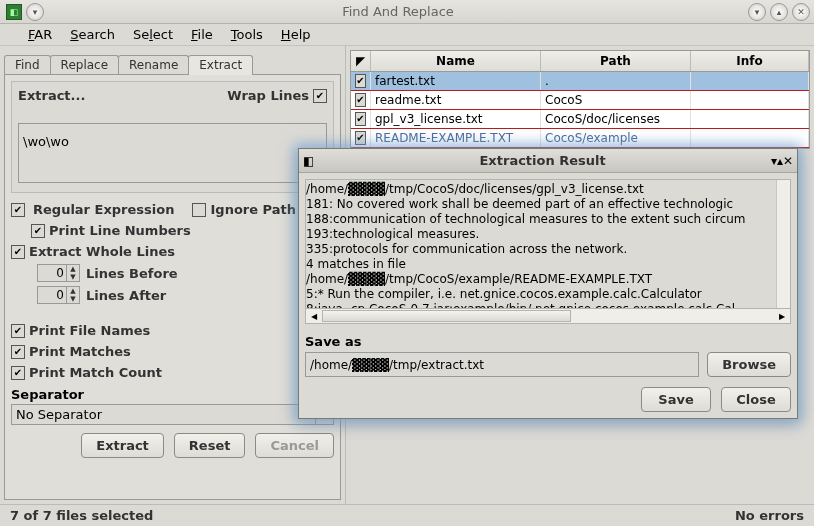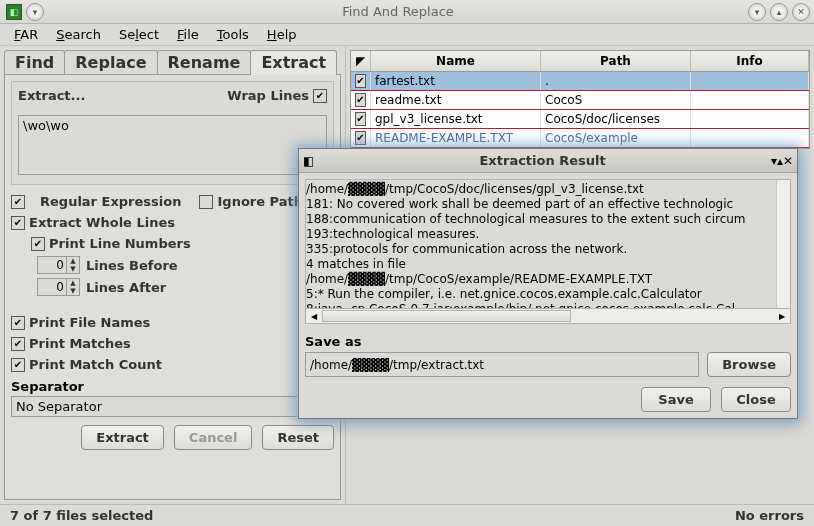--- a/index.html
+++ b/index.html
@@ -32,21 +32,21 @@
   }
   .titlebar .win-btn {
     width:18px;height:18px;border:1px solid #999;border-radius:50%;
     background:radial-gradient(#fff,#d0cec8);
     margin-right:4px;display:flex;align-items:center;justify-content:center;
     font-size:9px;color:#555;
   }
   
   .menubar {
     height:22px;background:#dcdad5;display:flex;align-items:center;
-    padding:0 6px;border-bottom:1px solid #c5c3bd;gap:2px;
+    padding:0 20px;border-bottom:1px solid #c5c3bd;gap:2px;
   }
   .menubar span { padding:2px 8px;font-size:13px; }
   .menubar span u { text-decoration:underline; }
   
   .main {
     display:flex;height:calc(100% - 24px - 22px - 22px);
   }
   .left-pane {
     width:346px;border-right:1px solid #bbb;background:#dcdad5;
     padding:4px;display:flex;flex-direction:column;
@@ -59,35 +59,35 @@
     height:22px;border-top:1px solid #bbb;background:#dcdad5;
     display:flex;align-items:center;padding:0 10px;font-size:13px;font-weight:bold;color:#333;
   }
   .statusbar .spacer{flex:1}
   
   .tabs {
     display:flex;align-items:flex-end;height:22px;margin-top:2px;
   }
   .tab {
     border:1px solid #9a9a94;border-bottom:none;background:#dcdad5;
-    padding:2px 10px;font-size:16px;font-weight:bold;margin-right:-1px;
+    padding:2px 10px;font-size:12px;font-weight:normal;margin-right:-1px;
     border-top-left-radius:3px;border-top-right-radius:3px;color:#333;
   }
   .tab.active {
     background:#e8e6e0;position:relative;top:1px;padding-bottom:3px;
   }
   .tab-body{
     border:1px solid #9a9a94;background:#e0ded8;padding:6px;flex:1;
     display:flex;flex-direction:column;
   }
   .inner-panel{border:1px solid #bbb;background:#dcdad5;padding:6px;margin-bottom:6px;}
   .label-row{display:flex;align-items:center;justify-content:space-between;font-weight:bold;color:#333;font-size:13px;}
   .textarea{
     width:100%;height:60px;background:#dcdad5;border:1px solid #999;
-    padding:2px 4px;font-family:inherit;font-size:13px;resize:none;margin-top:12px;color:#000;
+    padding:10px 4px;font-family:inherit;font-size:13px;resize:none;margin-top:20px;color:#000;
   }
   .chk-row{display:flex;align-items:center;gap:4px;margin:3px 0;font-size:13px;font-weight:bold;color:#333;}
   .chk{width:14px;height:14px;border:1px solid #555;background:#dcdad5;display:inline-flex;align-items:center;justify-content:center;font-size:10px;line-height:1;}
   .chk.checked::before{content:"✔";color:#000;}
   .spin-row{display:flex;align-items:center;gap:6px;margin:2px 0 2px 26px;font-size:13px;font-weight:bold;color:#333;}
   .spin{display:flex;align-items:center;border:1px solid #999;background:#dcdad5;}
   .spin input{width:28px;border:none;background:transparent;text-align:right;padding:0 2px;font-family:inherit;font-size:12px;}
   .spin .arrows{display:flex;flex-direction:column;border-left:1px solid #999;}
   .spin .arrows div{width:12px;height:8px;font-size:7px;display:flex;align-items:center;justify-content:center;}
   .sep-row{margin-top:4px;}
@@ -179,37 +179,37 @@
           <span>Extract...</span>
           <span style="display:flex;align-items:center;gap:4px;">
             <span>Wrap Lines</span>
             <span class="chk checked"></span>
           </span>
         </div>
         <textarea class="textarea" style="">\wo\wo</textarea>
       </div>
 
       <div class="chk-row" style="gap:18px;">
-        <span style="display:flex;align-items:center;gap:15px;">
+        <span style="display:flex;align-items:center;gap:8px;">
           <span class="chk checked"></span>
           <span>Regular Expression</span>
         </span>
         <span style="display:flex;align-items:center;gap:4px;">
           <span class="chk"></span>
           <span>Ignore Path</span>
         </span>
       </div>
 
+      <div class="chk-row" style="margin-left:20px;">
+        <span class="chk checked"></span>
+        <span>Print Line Numbers</span>
+      </div>
       <div class="chk-row">
         <span class="chk checked"></span>
         <span>Extract Whole Lines</span>
-      </div>
-      <div class="chk-row" style="margin-left:20px;">
-        <span class="chk checked"></span>
-        <span>Print Line Numbers</span>
       </div>
       <div class="spin-row">
         <div class="spin">
           <input value="0" style="">
           <div class="arrows">
               <div>▲</div>
               <div>▼</div>
             </div>
         </div>
         <span>Lines Before</span>
@@ -243,22 +243,22 @@
       <div class="sep-row">
         <div class="sep-label">Separator</div>
         <div class="combo">
           <input value="No Separator" style="">
           <div class="arr">▼</div>
         </div>
       </div>
 
       <div class="btn-row">
         <div class="btn">Extract</div>
+        <div class="btn">Reset</div>
         <div class="btn disabled">Cancel</div>
-        <div class="btn">Reset</div>
       </div>
     </div>
   </div>
 
   <div class="right-pane">
     <div class="ftable">
       <div class="hdr">
         <div class="col-chk">◤</div>
         <div class="col-name">Name</div>
         <div class="col-path">Path</div>

